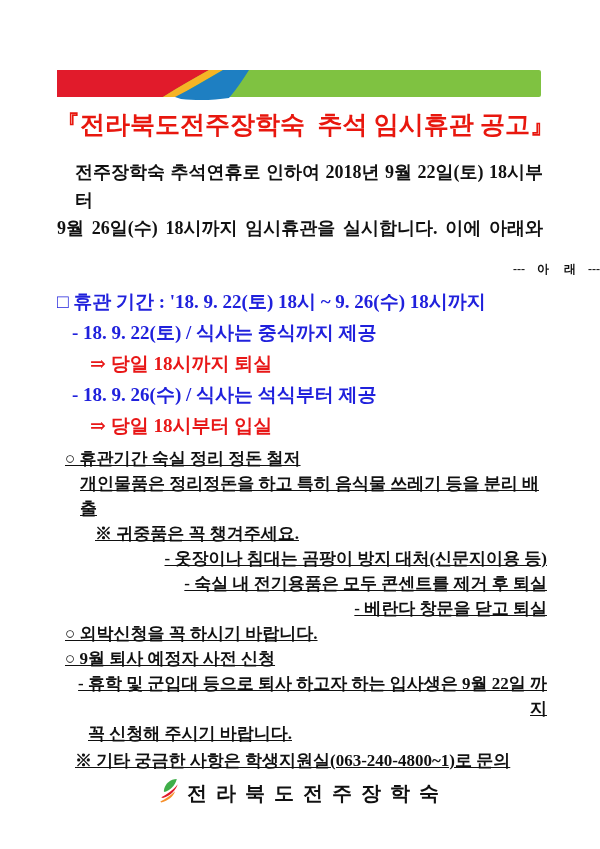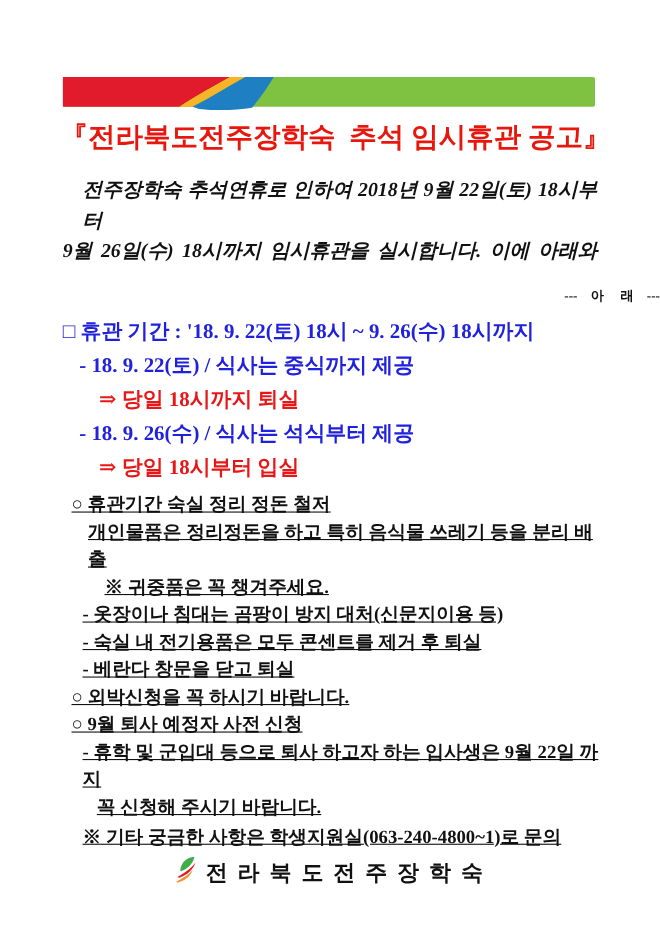--- a/index.html
+++ b/index.html
@@ -9,35 +9,35 @@
   .page { position:relative; width:600px; height:849px; background:#fff; }
 
   .banner-top { display:block; margin:70px 0 0 57px; width:484px; height:31px; }
 
   .doc-no { margin:10px 0 0 57px; font-size:17px; white-space:pre; color:#111; }
 
   .title { margin:7px 0 12px 55px; font-size:25px; letter-spacing:0px; white-space:pre;
            color:#e8170e; font-weight:bold; }
 
   .intro { margin:17px 57px 0 57px; font-size:18px; line-height:28px; color:#111; }
-  .intro-line.just { text-align:justify; text-align-last:justify;font-style:italic; }
+  .intro-line.just { text-align:justify; text-align-last:justify; }
   .intro-line.first { padding-left:18px; }
 
   .divider { margin-top:19px; text-align:right; font-size:12px; white-space:pre; color:#111; }
 
   .notice { margin:8px 0 0 57px; width:490px; }
   .n-line { line-height:31px; font-size:19px; }
   .blue-head  { color:#2021dc; }
   .blue-sub   { color:#2021dc; padding-left:15px; }
   .red-arrow  { color:#e81717; padding-left:33px; }
   .blk { color:#111; font-size:17px; line-height:25px;text-decoration:underline; }
   .o-item { padding-left:8px; }
   .ind1   { padding-left:23px; }
   .ind2   { padding-left:38px; }
-  .dash   { padding-left:18px; }
+  .dash   { padding-left:18px;text-align:right; }
   .cont   { padding-left:31px; }
   .note   { padding-left:18px; margin-top:2px; }
   .gap-top { margin-top:5px; }
 
   .footer { margin-top:6px; }
   .footer-name { display:flex; justify-content:center; align-items:flex-end; gap:8px; }
   .org-logo { width:20px; height:26px; margin-bottom:2px; }
   .name-kr { font-size:20px; letter-spacing:2px; color:#111; }
 </style>
 </head>

